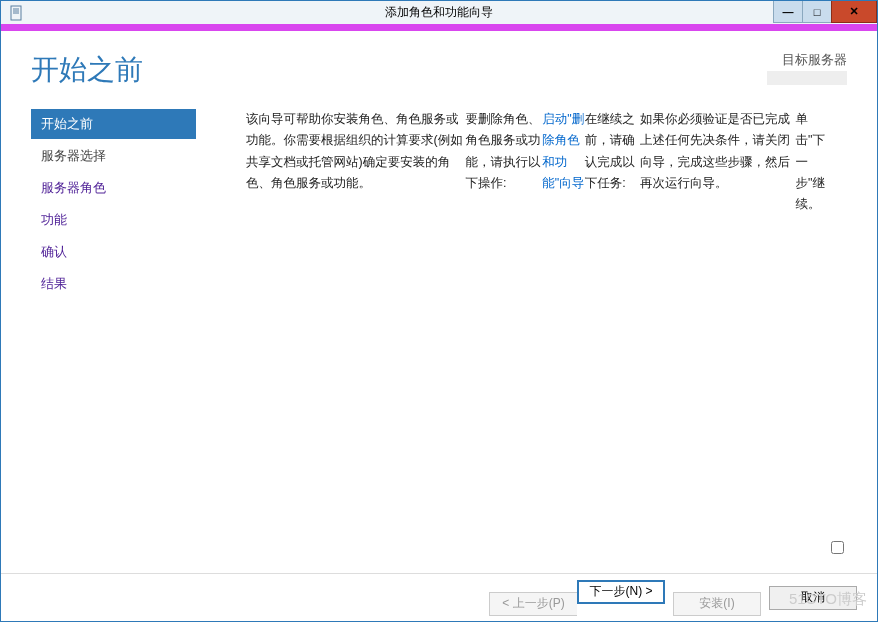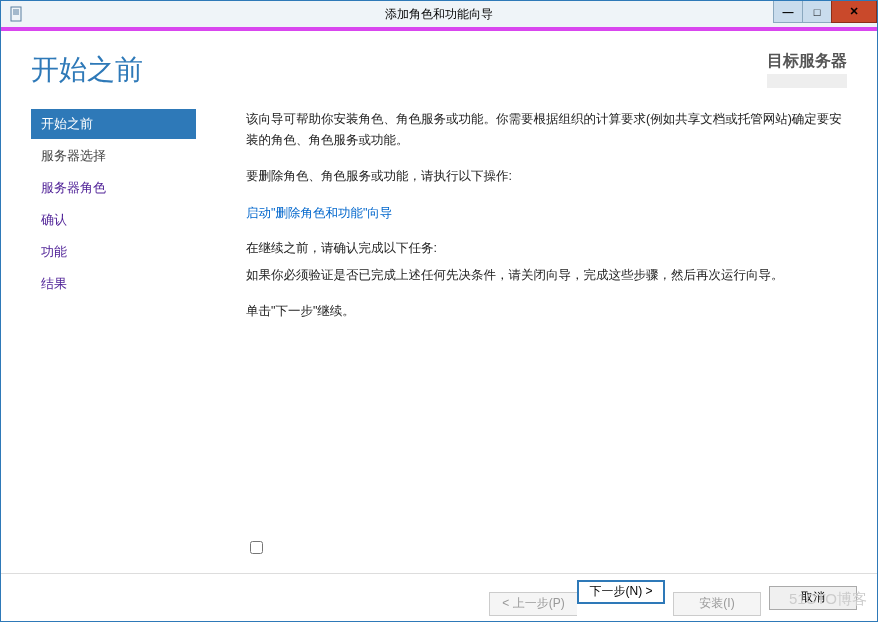--- a/index.html
+++ b/index.html
@@ -14,21 +14,21 @@
     width: 878px;
     height: 622px;
     border: 1px solid #2e79b8;
     display: flex;
     flex-direction: column;
     background: #fff;
   }
   .titlebar {
     height: 30px;
     background: #eff4f8;
-    border-bottom: 4px solid #d946ef;
+    border-bottom: 7px solid #d946ef;
     display: flex;
     align-items: center;
     position: relative;
   }
   .titlebar .app-icon {
     width: 18px; height: 18px;
     margin-left: 6px;
     display: flex; align-items: center; justify-content: center;
   }
   .titlebar .title {
@@ -70,24 +70,23 @@
     display: flex;
     justify-content: space-between;
     align-items: flex-start;
   }
   .page-title {
     font-size: 28px;
     font-weight: 200;
     color: #2e79b8;
   }
   .target-server {
-    text-align: left;
-    font-size: 16px;
+    text-align: right;
+    font-size: 13px;
     color: #555;
-    font-weight: bold;
   }
   .target-server .label { color: #555; }
   .target-server .value {
     color: #bbb;
     display: block;
     min-height: 14px;
     width: 80px;
     background: #eee;
     margin-top: 2px;
   }
@@ -119,21 +118,21 @@
   .sidebar .step.disabled {
     color: #4c1d95;
   }
   .content {
     flex: 1;
     padding: 10px 10px 0 50px;
     font-size: 12.5px;
     line-height: 1.7;
     color: #222;
     display: flex;
-    flex-direction: column;
+    flex-direction: row;
   }
   .content p { margin: 0 0 14px 0; }
   .content .link {
     color: #0066cc;
     cursor: pointer;
   }
   .content ul {
     list-style: none;
     padding: 0;
     margin: 0 0 14px 0;
@@ -230,22 +229,22 @@
       <span class="label">目标服务器</span>
       <span class="value"> </span>
     </div>
   </div>
 
   <div class="body">
     <div class="sidebar">
       <div class="step active">开始之前</div>
       <div class="step enabled">服务器选择</div>
       <div class="step disabled">服务器角色</div>
+      <div class="step disabled">功能</div>
       <div class="step disabled">确认</div>
-      <div class="step disabled">功能</div>
       <div class="step disabled">结果</div>
     </div>
 
     <div class="content">
       <p>该向导可帮助你安装角色、角色服务或功能。你需要根据组织的计算要求(例如共享文档或托管网站)确定要安装的角色、角色服务或功能。</p>
       <p style="margin-bottom:16px">要删除角色、角色服务或功能，请执行以下操作:</p>
       <p><span class="link">启动"删除角色和功能"向导</span></p>
       <p style="margin-bottom:6px">在继续之前，请确认完成以下任务:</p>
       <p>如果你必须验证是否已完成上述任何先决条件，请关闭向导，完成这些步骤，然后再次运行向导。</p>
       <p>单击"下一步"继续。</p>

